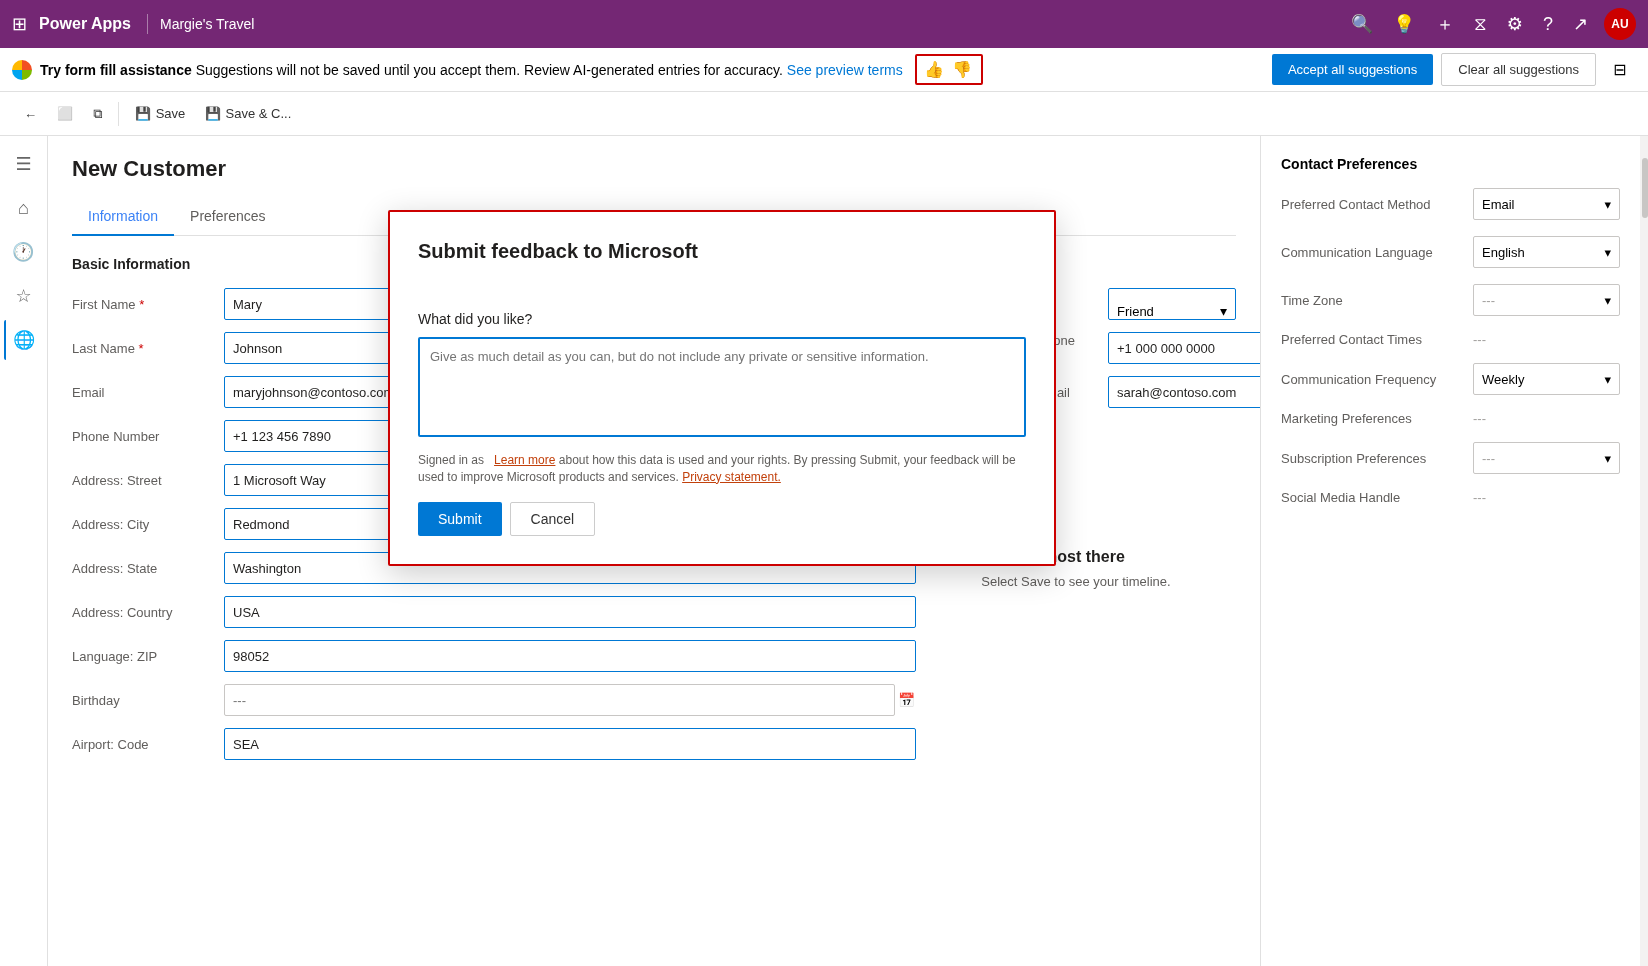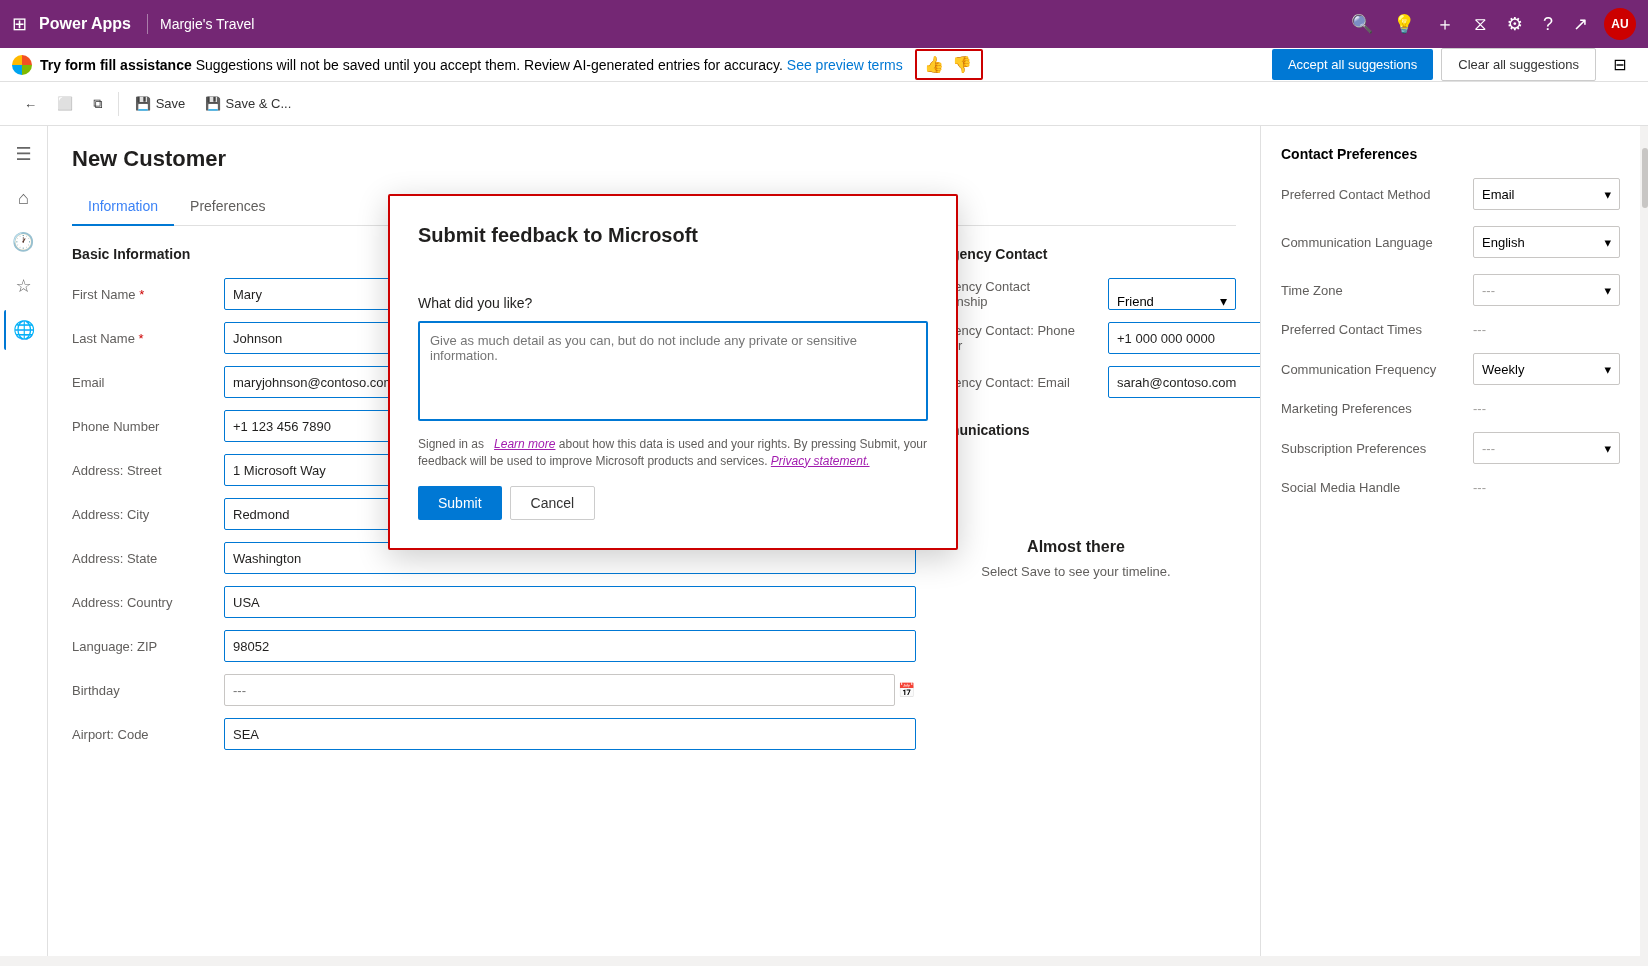--- a/index.html
+++ b/index.html
@@ -18,21 +18,21 @@
     .top-nav .waffle { font-size: 18px; cursor: pointer; }
     .top-nav .app-name { font-weight: 600; font-size: 16px; margin-right: 4px; }
     .top-nav .separator { width: 1px; height: 20px; background: rgba(255,255,255,0.4); }
     .top-nav .env-name { font-size: 14px; }
     .top-nav .spacer { flex: 1; }
     .top-nav .nav-icon { font-size: 18px; cursor: pointer; padding: 4px; }
 
     
     .suggestion-bar {
       background: #fff;
-      height: 34px;
+      height: 44px;
       display: flex;
       align-items: center;
       padding: 0 12px;
       gap: 8px;
       border-bottom: 1px solid #e0e0e0;
       position: relative;
     }
     .suggestion-bar .colorful-icon {
       width: 20px; height: 20px;
       background: conic-gradient(#f25022 90deg, #7fba00 90deg 180deg, #00a4ef 180deg 270deg, #ffb900 270deg);
@@ -171,22 +171,22 @@
     .pref-dashes { color: #a19f9d; font-size: 13px; }
 
     
     .modal-overlay {
       position: absolute;
       top: 0; left: 0; right: 0; bottom: 0;
       z-index: 100;
     }
     .modal {
       position: absolute;
-      top: 68px; left: 340px;
-      width: 570px;
+      top: 74px; left: 340px;
+      width: 668px;
       background: white;
       border: 2px solid #cc0000;
       border-radius: 2px;
       padding: 28px;
       box-shadow: 0 8px 32px rgba(0,0,0,0.2);
       z-index: 101;
     }
     .modal-title { font-size: 20px; font-weight: 600; color: #201f1e; margin-bottom: 20px; }
     .modal-subtitle { font-size: 14px; color: #201f1e; margin-bottom: 10px; margin-top: 48px; }
     .modal-textarea {
@@ -195,21 +195,21 @@
       border: 2px solid #0078d4;
       border-radius: 2px;
       padding: 10px;
       font-size: 13px;
       color: #a19f9d;
       resize: none;
       font-family: inherit;
       margin-bottom: 12px;
     }
     .modal-footer-text { font-size: 12px; color: #605e5c; margin-bottom: 16px; line-height: 1.4; }
-    .modal-footer-text a { color: #a21caf; font-style: italic; }
+    .modal-footer-text a { color: #c2410c; }
     .modal-actions { display: flex; gap: 8px; }
     .modal-submit {
       background: #0078d4; color: white; border: none;
       padding: 8px 20px; cursor: pointer; border-radius: 2px; font-size: 14px;
     }
     .modal-cancel {
       background: white; color: #333; border: 1px solid #ccc;
       padding: 8px 20px; cursor: pointer; border-radius: 2px; font-size: 14px;
     }
 

